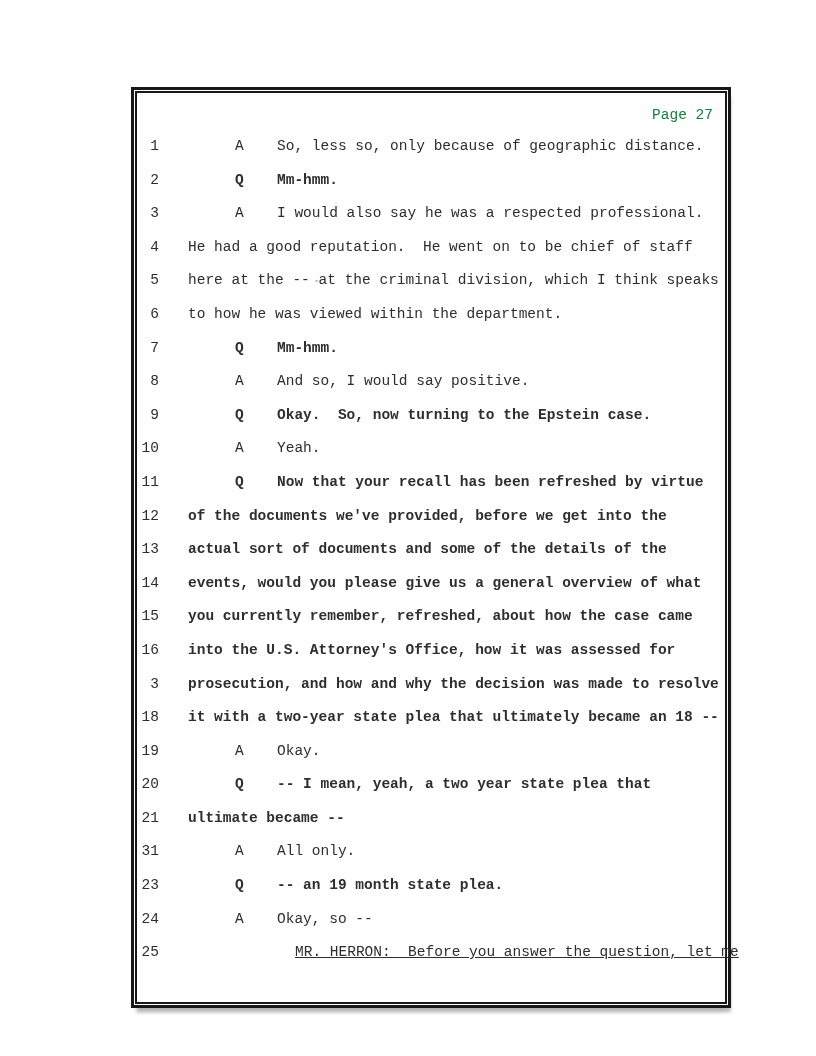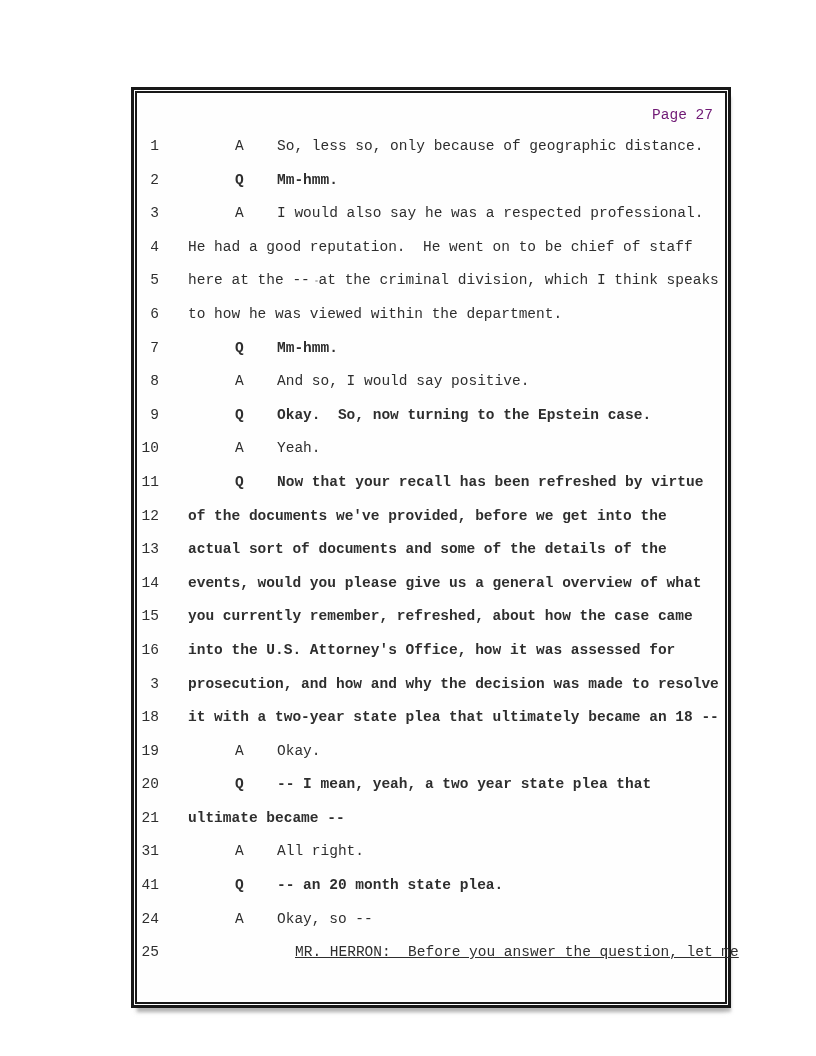--- a/index.html
+++ b/index.html
@@ -31,21 +31,21 @@
     position: absolute;
     inset: 1px;
     border: 2px solid #181818;
   }
   .header {
     position: absolute;
     top: 13px;
     right: 12px;
     font-size: 14.5px;
     line-height: 18px;
-    color: #701a75;
+    color: #15803d;
     white-space: pre;
   }
   .lines {
     position: absolute;
     top: 44px;
     left: 0;
     right: 0;
   }
   .row {
     position: relative;
@@ -177,26 +177,26 @@
             <span class="spk b">Q</span>
             <span class="txt speech b">-- I mean, yeah, a two year state plea that</span>
           </div>
           <div class="row">
             <span class="num">21</span>
             <span class="txt body b">ultimate became --</span>
           </div>
           <div class="row">
             <span class="num">31</span>
             <span class="spk">A</span>
-            <span class="txt speech">All right.</span>
-          </div>
-          <div class="row">
-            <span class="num">41</span>
-            <span class="spk b">Q</span>
-            <span class="txt speech b">-- an 20 month state plea.</span>
+            <span class="txt speech">All only.</span>
+          </div>
+          <div class="row">
+            <span class="num">23</span>
+            <span class="spk b">Q</span>
+            <span class="txt speech b">-- an 19 month state plea.</span>
           </div>
           <div class="row">
             <span class="num">24</span>
             <span class="spk">A</span>
             <span class="txt speech">Okay, so --</span>
           </div>
           <div class="row">
             <span class="num">25</span>
             <span class="txt announce">MR. HERRON:  Before you answer the question, let me</span>
           </div>

